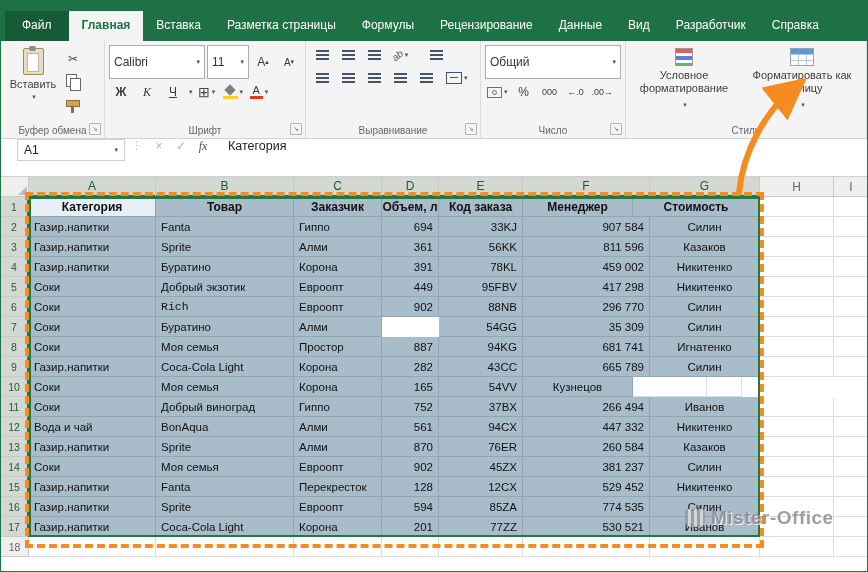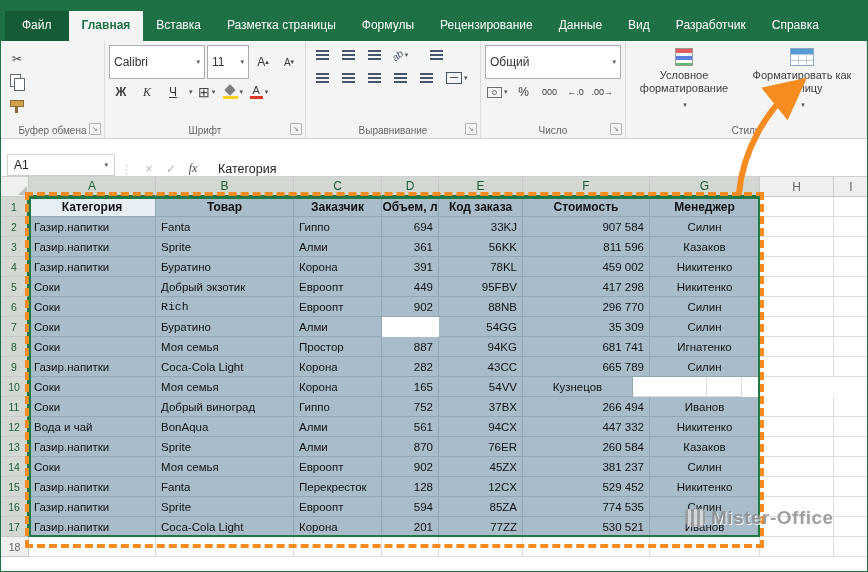--- a/index.html
+++ b/index.html
@@ -68,22 +68,22 @@
   .bigbtn{display:flex;flex-direction:column;align-items:center;gap:3px;font-size:11px;line-height:13px;
           color:#3f3f3f;text-align:center;padding:3px 4px;cursor:default}
   .ic-cond{width:18px;height:18px;border:1px solid #9a9a9a;box-sizing:border-box;
            background:linear-gradient(to bottom,#e25d5d 0 4px,#fff 4px 7px,#5d7fe2 7px 11px,#fff 11px 14px,#64b564 14px 18px)}
   .ic-table{width:24px;height:18px;border:1px solid #8aa8c6;box-sizing:border-box;
             background:linear-gradient(#5b9bd5 0 5px,rgba(0,0,0,0) 5px),
                        repeating-linear-gradient(to right,rgba(0,0,0,0) 0 7px,#b9c9d9 7px 8px),
                        repeating-linear-gradient(to bottom,rgba(0,0,0,0) 0 5px,#b9c9d9 5px 6px),#fff}
 
   
-  .fbar{height:38px;background:#fff;border-bottom:1px solid #cfcfcf;display:flex;align-items:flex-end;
-        padding-left:6px;flex:none;box-sizing:border-box}
+  .fbar{height:38px;background:#fff;border-bottom:1px solid #cfcfcf;display:flex;align-items:flex-start;
+        padding-left:16px;flex:none;box-sizing:border-box}
   .namebox{width:108px;height:22px;border:1px solid #d0d0d0;display:flex;align-items:center;
            justify-content:space-between;padding:0 6px;font-size:12px;color:#222;box-sizing:border-box}
   .fb-dots{color:#b9b9b9;font-size:11px;padding:0 6px}
   .fb-btn{width:22px;text-align:center;font-size:12px;color:#b5b5b5}
   .fb-btn.fx{color:#4d4d4d;font-style:italic;font-family:"Liberation Serif",serif}
   .fb-val{font-size:12.5px;color:#222;padding-left:14px}
 
   
   .sheet{position:relative;flex:1;background:#fff;overflow:hidden}
   .colrow{display:flex;height:20px}
@@ -132,20 +132,25 @@
     <div class="tab">Данные</div>
     <div class="tab">Вид</div>
     <div class="tab">Разработчик</div>
     <div class="tab">Справка</div>
   </div>
 
   <div class="ribbon">
 
     <div class="rgroup" style="width:108px">
       <div class="rg-body">
+        <div class="paste-big">
+          <span class="ic-clip"></span>
+          <span>Вставить</span>
+          <span class="caret">▾</span>
+        </div>
         <div class="rg-col" style="padding-top:4px">
           <div class="sbtn">
               <span>✂</span>
             </div>
           <div class="sbtn">
               <span class="ic-copy"></span>
             </div>
           <div class="sbtn">
               <span class="ic-brush"></span>
             </div>
@@ -317,22 +322,22 @@
         <div class="col-h" style="width: 35px;">I</div>
       </div>
     <div>
         <div class="grow">
           <div class="row-h sel">1</div>
           <div class="cell sel hdr active" style="width: 127px;">Категория</div>
           <div class="cell sel hdr" style="width: 138px;">Товар</div>
           <div class="cell sel hdr" style="width: 88px;">Заказчик</div>
           <div class="cell sel hdr" style="width: 57px;">Объем, л</div>
           <div class="cell sel hdr" style="width: 84px;">Код заказа</div>
+          <div class="cell sel hdr" style="width: 110px;">Менеджер</div>
           <div class="cell sel hdr" style="width: 127px;">Стоимость</div>
-          <div class="cell sel hdr" style="width: 110px;">Менеджер</div>
           <div class="cell" style="width: 74px;"></div>
           <div class="cell" style="width: 35px;"></div>
         </div>
         <div class="grow">
           <div class="row-h sel">2</div>
           <div class="cell sel al-l" style="width: 127px;">Газир.напитки</div>
           <div class="cell sel al-l" style="width: 138px;">Fanta</div>
           <div class="cell sel al-l" style="width: 88px;">Гиппо</div>
           <div class="cell sel al-r" style="width: 57px;">694</div>
           <div class="cell sel al-r" style="width: 84px;">33KJ</div>

